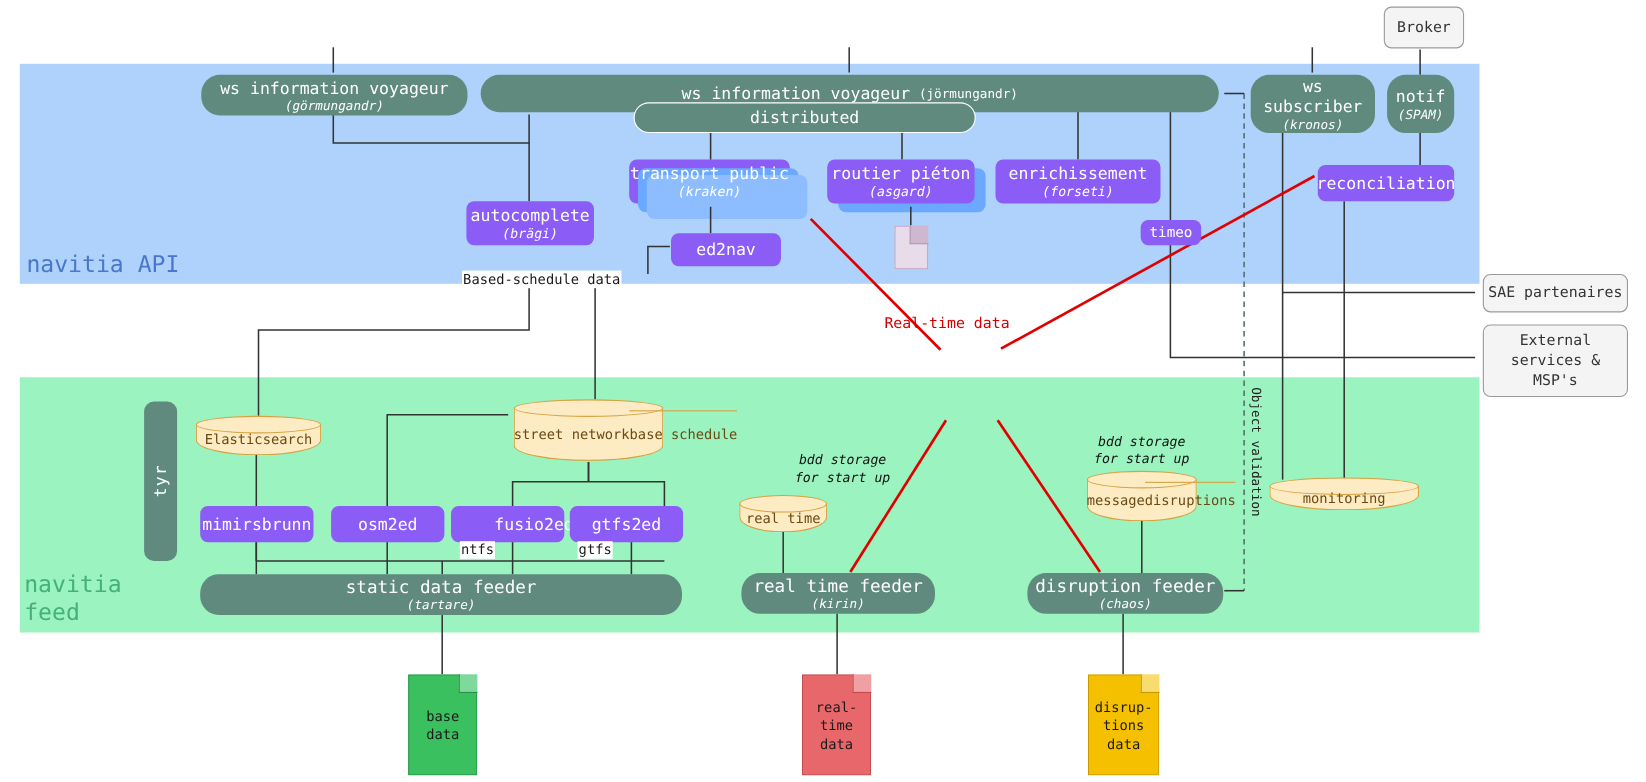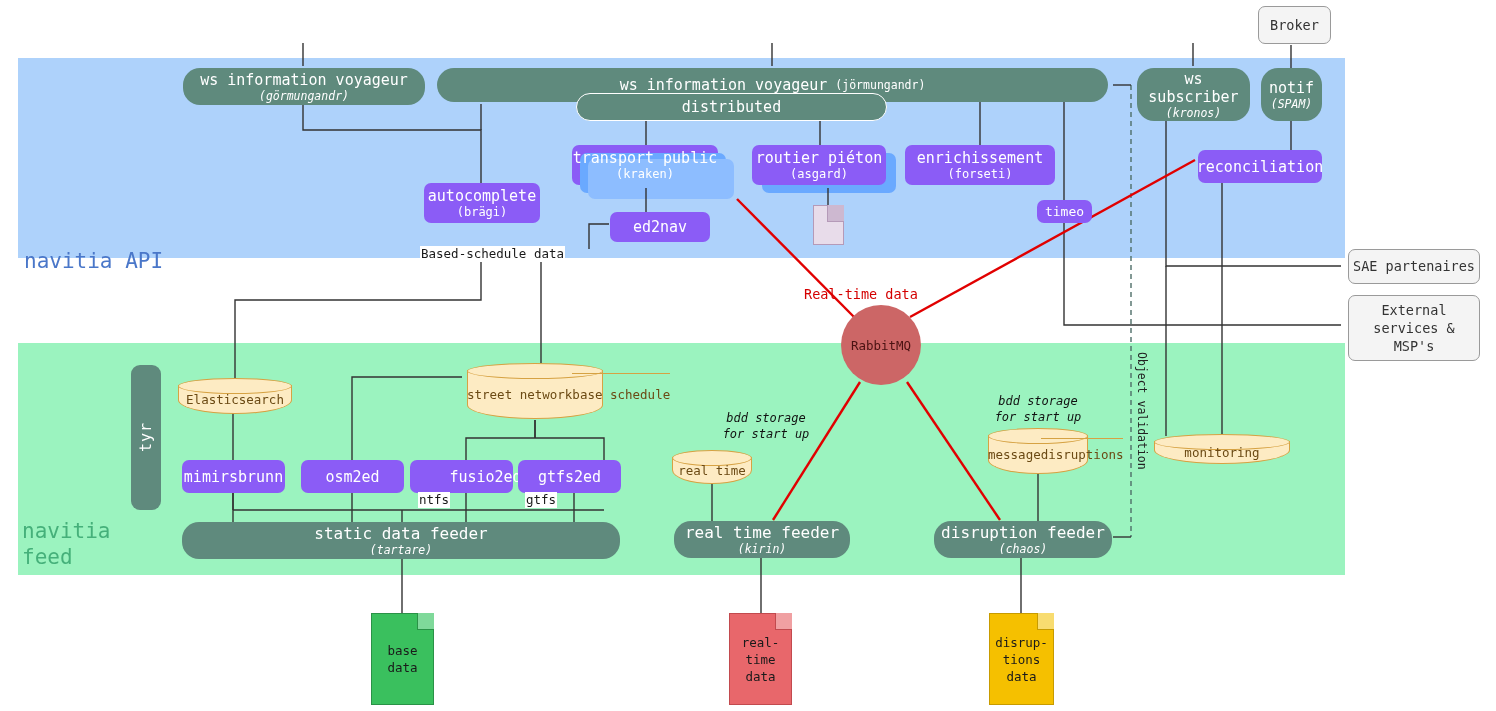--- a/index.html
+++ b/index.html
@@ -16,21 +16,21 @@
         box-sizing:border-box;text-align:center;}
   .node .t1{white-space:nowrap;}
   .node .t2{white-space:nowrap;}
 
   .green-box{background:#5f8a7d;color:#ffffff;border-radius:17px;}
   .green-box .t1{font-size:15px;line-height:18px;}
   .green-box .t2{font-size:11.5px;line-height:14px;font-style:italic;}
 
   .blue-box{background:#8b5cf6;color:#ffffff;border-radius:7px;}
   .blue-box .t1{font-size:15px;line-height:18px;}
-  .blue-box .t2{font-size:12px;line-height:15px;}
+  .blue-box .t2{font-size:12px;line-height:15px;font-style:italic;}
 
   .plain-box{background:#f4f4f4;border:1px solid #9a9a9a;border-radius:7px;color:#333;}
   .plain-box .t1{font-size:13.5px;line-height:17px;}
 
   
   .stack::before,.stack::after{content:"";position:absolute;border-radius:7px;background:#6aa9ff;z-index:-1;}
   .stack::before{left:8px;top:8px;right:-8px;bottom:-8px;}
   .stack::after{left:16px;top:14px;right:-16px;bottom:-14px;background:#8dbdff;}
   .stack{z-index:2;}
 
@@ -68,21 +68,21 @@
   svg.wires path,svg.wires line{fill:none;}
   .tyr{position:absolute;background:#5f8a7d;border-radius:9px;color:#fff;display:flex;align-items:center;justify-content:center;}
   .tyr span{writing-mode:vertical-rl;transform:rotate(180deg);font-size:15px;letter-spacing:1px;}
 </style>
 </head>
 <body>
 
 <div id="stage">
 
   <div class="zone" style="left:18px;top:58px;width:1327px;height:200px;background:#aed2fb;"></div>
-  <div class="zone-label" style="left:24px;top:227px;color:#4a77c9;margin-top:21px;">navitia API</div>
+  <div class="zone-label" style="left:24px;top:227px;color:#4a77c9;">navitia API</div>
 
   <div class="zone" style="left:18px;top:343px;width:1327px;height:232px;background:#9bf3bf;"></div>
   <div class="zone-label" style="left:22px;top:518px;color:#45b07a;">navitia
 feed</div>
 
   <svg class="wires">
     <defs>
       <marker id="ah" markerWidth="9" markerHeight="9" refX="7.5" refY="3.2" orient="auto">
         <path d="M0,0 L8,3.2 L0,6.4 z" fill="#333"></path>
       </marker>
@@ -253,23 +253,20 @@
     <div class="sheet" style="background:#e8dcea;border:1px solid #b59ab8;"></div>
     <div class="fold" style="background:#cdb8d0;border-left:1px solid #b59ab8;border-bottom:1px solid #b59ab8;"></div>
   </div>
 
   <div class="elabel" style="left:420px;top:231px;margin-top:15px;">Based-schedule data</div>
 
   <div class="elabel red" style="left:803px;top:286px;font-size:13.5px;">Real-time data</div>
 
   <div class="elabel vert" style="left:1133px;top:352px;">Object validation</div>
 
-  <div class="circle" style="left:841px;top:305px;width:80px;height:80px;background:#cc6666;z-index:5;">
-      <span>RabbitMQ</span>
-    </div>
 
   <div class="node plain-box abs" style="left:1348px;top:249px;width:132px;height:35px;z-index:5;">
     <div class="t1">SAE partenaires</div>
   </div>
 
   <div class="node plain-box abs" style="left:1348px;top:295px;width:132px;height:66px;z-index:5;">
     <div class="t1" style="white-space:pre-line;line-height:18px;">External
 services &amp;
 MSP's</div>
   </div>

